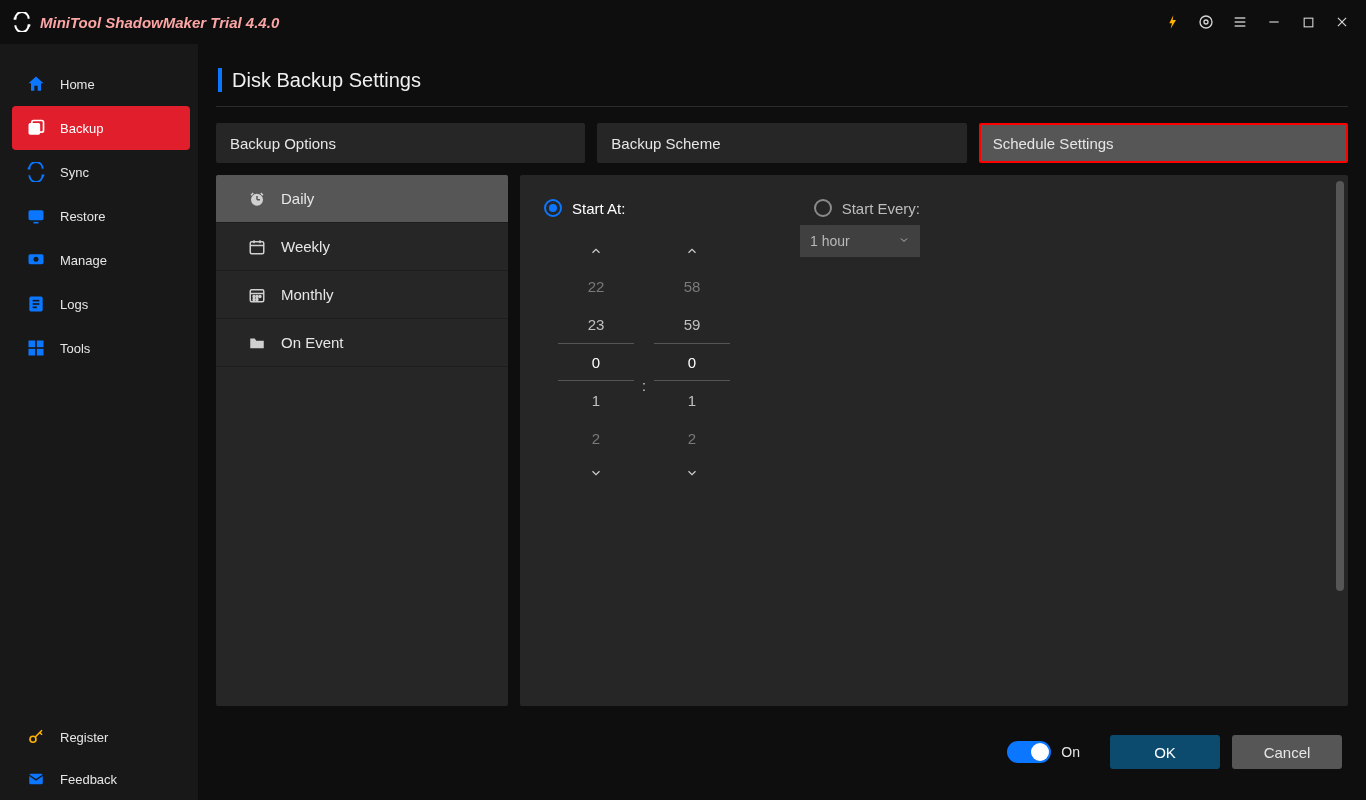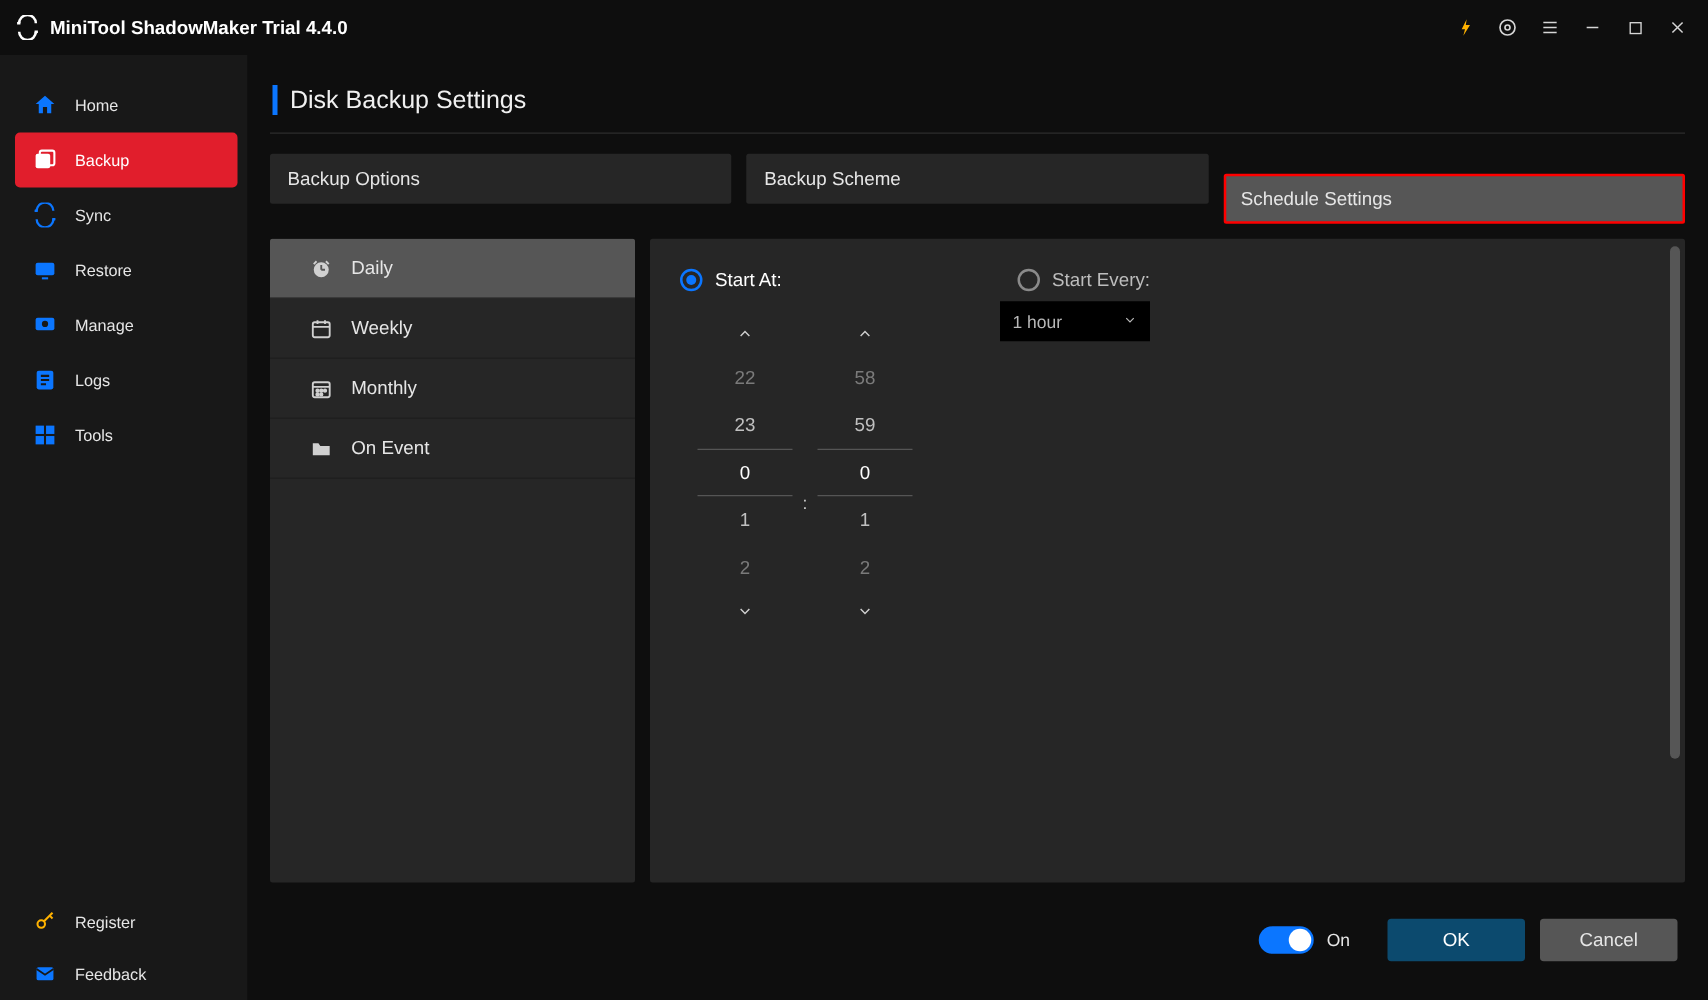--- a/index.html
+++ b/index.html
@@ -18,21 +18,22 @@
     align-items: center;
     padding: 0 10px 0 12px;
     background: #0e0e0e;
   }
   .titlebar .logo {
     display: inline-flex;
     align-items: center;
     gap: 8px;
     font-weight: 600;
     font-size: 15px;
-    color: #ffffff;
+    color: #fca5a5;
+    font-style: italic;
   }
   .titlebar .logo svg { flex: none; }
   .titlebar .spacer { flex: 1; }
   .titlebar .winbtn {
     width: 28px; height: 28px;
     display: inline-flex; align-items: center; justify-content: center;
     color: #d6d6d6;
     margin-left: 6px;
   }
   .titlebar .winbtn.key { color: #ffb200; }
@@ -119,21 +120,20 @@
     display: flex; align-items: center;
     padding: 0 14px;
     font-size: 15px;
     color: #e6e6e6;
     border-radius: 2px;
   }
   .top-tab.active {
     background: #565656;
     border: 2px solid #ff0000;
     padding: 0 12px;
-    margin-top: 16px;
   }
 
   
   .body-cols {
     display: flex; gap: 12px; flex: 1;
     min-height: 0;
   }
   .left-panel {
     width: 292px;
     display: flex; flex-direction: column;
@@ -187,21 +187,21 @@
   .radio.checked::after {
     content: ""; width: 8px; height: 8px; border-radius: 50%;
     background: #0b76ff;
   }
   .radio-label.sel { color: #ffffff; }
   .radio-label.dis { color: #bdbdbd; }
 
   .every-col { display: flex; flex-direction: column; gap: 8px; align-items: flex-end; }
   .every-select {
     width: 120px; height: 32px;
-    background: #000000;
+    background: #404040;
     display: flex; align-items: center; justify-content: space-between;
     padding: 0 10px;
     color: #b8b8b8;
   }
   .every-select .chev { color: #b8b8b8; }
 
   
   .time-picker {
     margin-top: 18px;
     margin-left: 14px;

